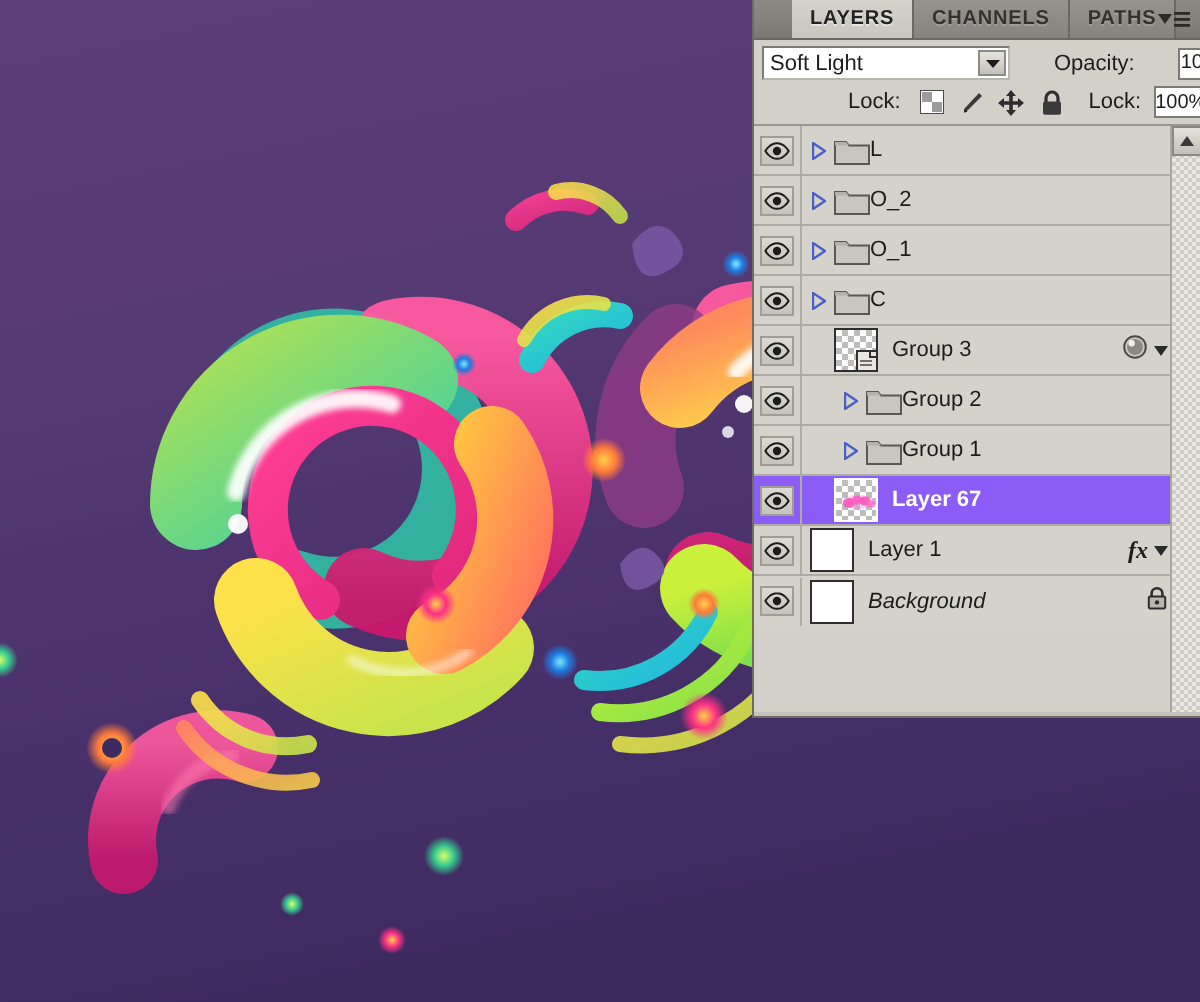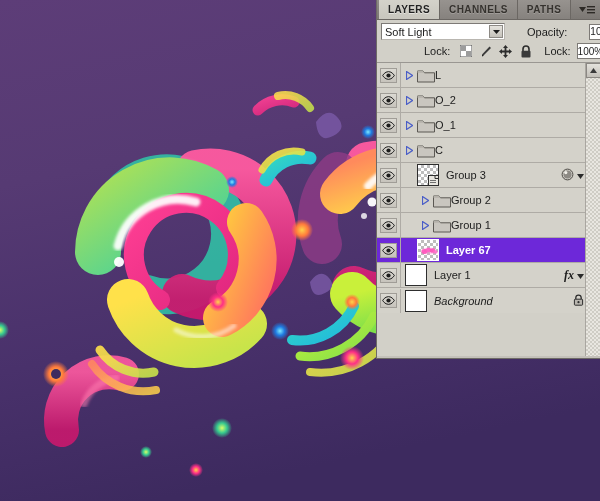--- a/index.html
+++ b/index.html
@@ -32,21 +32,21 @@
     user-select: none;
   }
 
   
   .tab-strip {
     position: relative;
     height: 20px;
     background: linear-gradient(#8e8a86, #7c7874);
     display: flex;
     align-items: flex-end;
-    padding-left: 2px;
+    padding-left: 19px;
     border-bottom: 1px solid #6b6763;
   }
   .tab {
     height: 19px;
     padding: 0 9px;
     display: flex; align-items: center;
     font-size: 10px;
     font-weight: bold;
     letter-spacing: .4px;
     color: #35322e;
@@ -129,21 +129,21 @@
     border-top: 1px solid #9a9792;
     overflow: hidden;
   }
   .layer-row {
     position: relative;
     display: flex; align-items: center;
     height: 25px;
     border-bottom: 1px solid #aeaba5;
     background: #d4d2ca;
   }
-  .layer-row.selected { background: #6d28d9; color: #fff; }
+  .layer-row.selected { background: #8b5cf6; color: #fff; }
   .eye-cell {
     width: 24px; height: 24px;
     display: flex; align-items: center; justify-content: center;
     border-right: 1px solid #aeaba5;
     flex: 0 0 24px;
   }
   .eye-box {
     width: 17px; height: 15px;
     background: linear-gradient(#dcdad3, #c6c3bc);
     border: 1px solid #a09d97;

